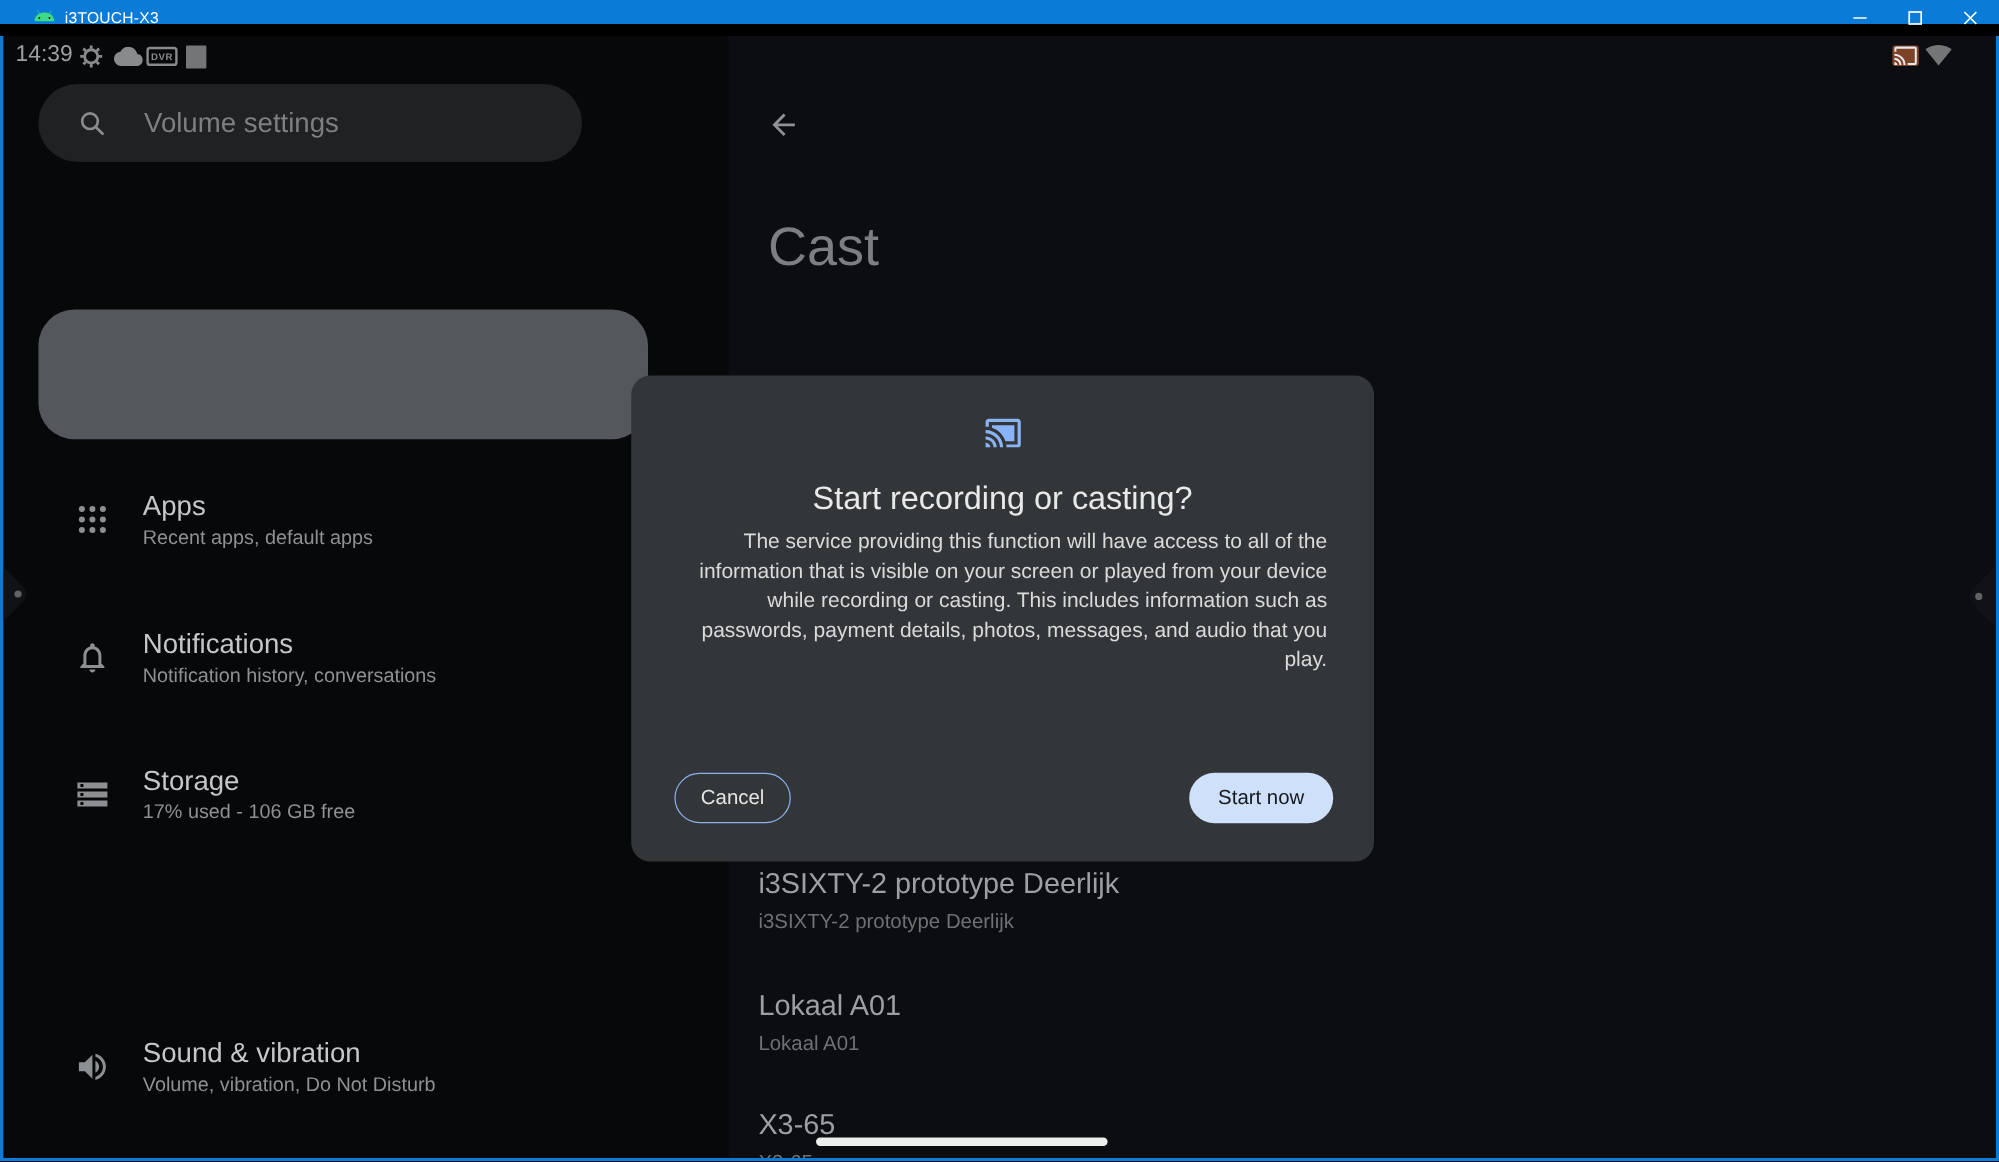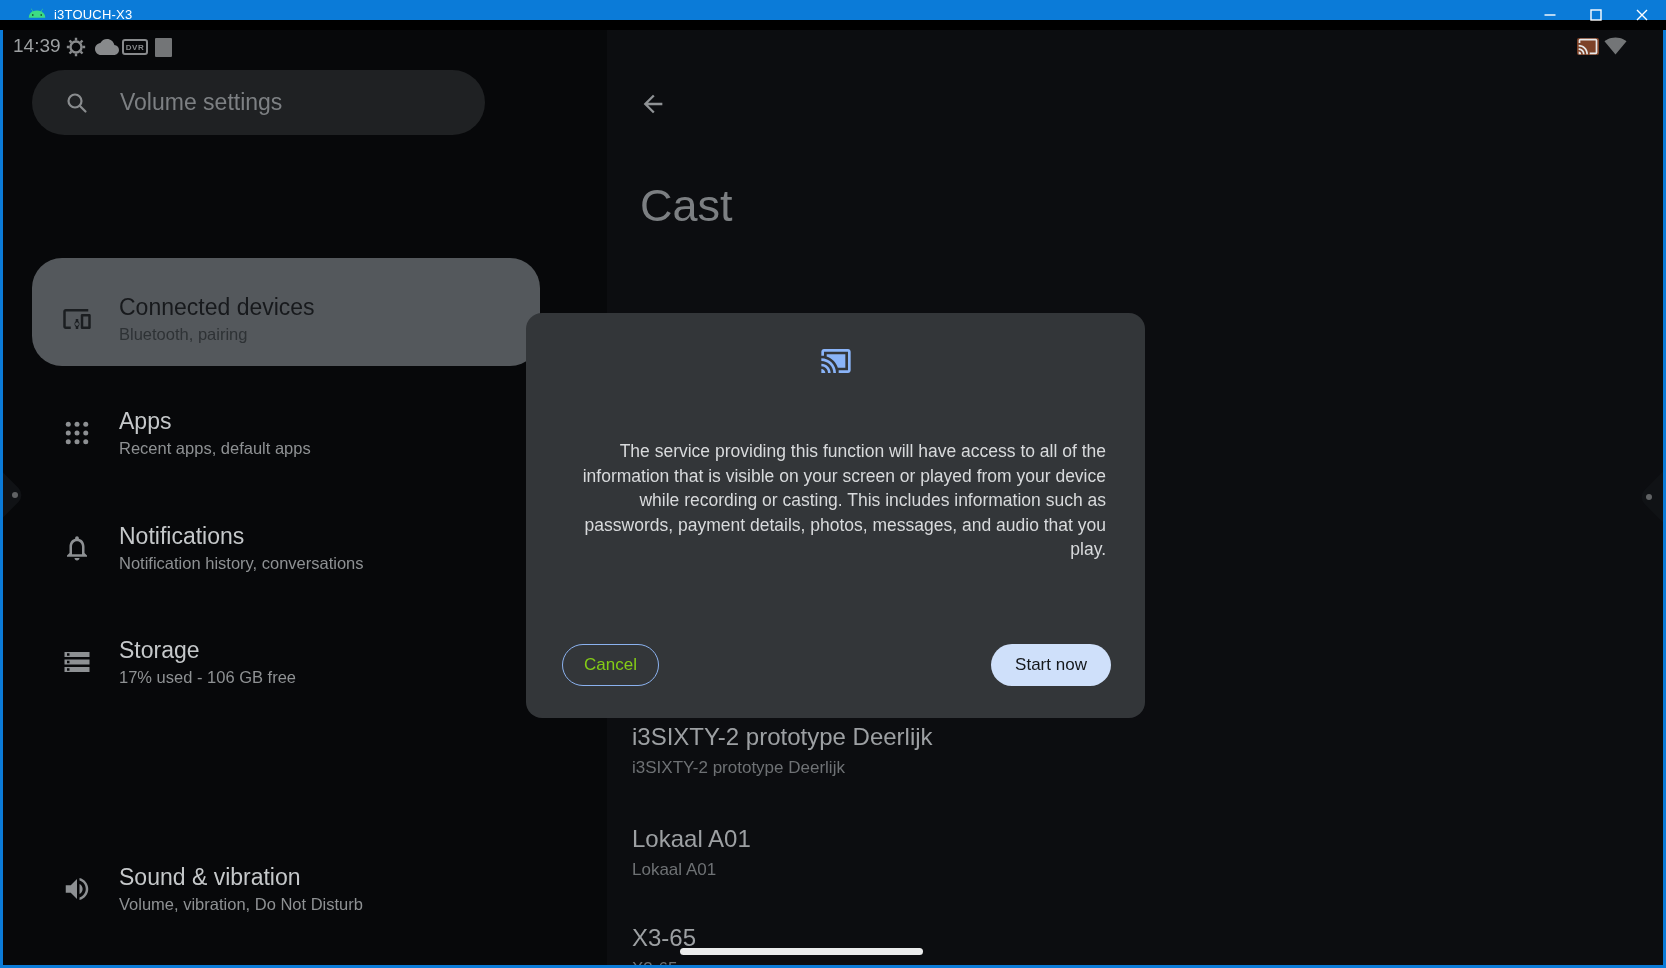--- a/index.html
+++ b/index.html
@@ -54,21 +54,21 @@
   .dev-desc{font-size:17px;color:#6e7174;margin-top:7px;white-space:nowrap;}
   .gesturebar{position:absolute;left:677px;top:918px;width:243px;height:7px;border-radius:4px;background:#ebecec;}
 
   
   .dialog{position:absolute;left:523px;top:283px;width:619px;height:405px;border-radius:16px;background:#333639;}
   .dlg-cast{position:absolute;left:293px;top:32px;width:34px;height:28px;}
   .dlg-title{position:absolute;left:0;top:87px;width:619px;text-align:center;font-size:27px;color:#e7e9ea;}
   .dlg-body{position:absolute;left:39px;top:126px;width:541px;text-align:right;font-size:17.5px;line-height:24.5px;color:#d8dadc;}
   .btn{position:absolute;top:331px;height:42px;border-radius:21px;display:flex;align-items:center;justify-content:center;
        font-size:17px;font-weight:500;cursor:default;}
-  .btn-cancel{left:36px;width:97px;border:1.5px solid #8bb2ef;color:#84cc16;background:transparent;}
+  .btn-cancel{left:36px;width:97px;border:1.5px solid #8bb2ef;color:#e5e5e5;background:transparent;}
   .btn-confirm{left:465px;width:120px;background:#cfe0fa;color:#15181c;}
 
   
   .handle{position:absolute;width:46px;height:46px;background:#101215;border-radius:10px;transform:rotate(45deg);}
   .handle-dot{position:absolute;width:6px;height:6px;border-radius:3px;background:#606264;}
 </style>
 </head>
 <body>
 
 <div id="stage">
@@ -131,27 +131,20 @@
       <svg class="mag" width="24" height="24" viewBox="0 0 24 24">
         <circle cx="10" cy="10" r="6.5" fill="none" stroke="#898c8e" stroke-width="2.2"></circle>
         <line x1="15" y1="15" x2="20.5" y2="20.5" stroke="#898c8e" stroke-width="2.2" stroke-linecap="round"></line>
       </svg>
       <span class="ph">Volume settings</span>
     </div>
 
     <div class="sel-pill"></div>
 
 
-    <div class="nav-item selected" style="top:264px;height:100px;">
-      <svg class="nav-ic" style="top:10px;" viewBox="0 0 24 24">
-        <path fill="#1b1e21" d="M3 6h18V4H3C1.9 4 1 4.9 1 6v12c0 1.1.9 2 2 2h4v-2H3V6zm10 6h-2v1.78c-.61.55-1 1.33-1 2.22s.39 1.67 1 2.22V20h2v-1.78c.61-.55 1-1.34 1-2.22s-.39-1.67-1-2.22V12zm-1 5.5c-.83 0-1.5-.67-1.5-1.5s.67-1.5 1.5-1.5 1.5.67 1.5 1.5-.67 1.5-1.5 1.5zM22 8h-6c-.5 0-1 .5-1 1v10c0 .5.5 1 1 1h6c.5 0 1-.5 1-1V9c0-.5-.5-1-1-1zm-1 10h-4v-8h4v8z"></path>
-      </svg>
-      <span class="nav-title">Connected devices</span>
-      <span class="nav-sub">Bluetooth, pairing</span>
-    </div>
 
     <div class="nav-item" style="top:493px;height:100px;">
       <svg class="nav-ic" style="top:10px;" viewBox="0 0 24 24">
         <path fill="#8d9093" d="M12 22c1.1 0 2-.9 2-2h-4c0 1.1.89 2 2 2zm6-6v-5c0-3.07-1.64-5.64-4.5-6.32V4c0-.83-.67-1.5-1.5-1.5s-1.5.67-1.5 1.5v.68C7.63 5.36 6 7.92 6 11v5l-2 2v1h16v-1l-2-2zm-2 1H8v-6c0-2.48 1.51-4.5 4-4.5s4 2.02 4 4.5v6z"></path>
       </svg>
       <span class="nav-title">Notifications</span>
       <span class="nav-sub">Notification history, conversations</span>
     </div>
 
     <div class="nav-item" style="top:378px;height:100px;">
@@ -208,20 +201,21 @@
       <div class="dev-name">X3-65</div>
       <div class="dev-desc">X3-65</div>
     </div>
 
     <div class="gesturebar"></div>
 
     <div class="dialog">
       <svg class="dlg-cast" viewBox="0 0 24 21">
         <path fill="#8ab4f8" d="M1 18v3h3c0-1.66-1.34-3-3-3zM1 14v2c2.76 0 5 2.24 5 5h2c0-3.87-3.13-7-7-7zM1 10v2c4.97 0 9 4.03 9 9h2c0-6.08-4.93-11-11-11zM19 7H5v1.63c3.96 1.28 7.09 4.41 8.37 8.37H19V7zM21 3H3c-1.1 0-2 .9-2 2v3h2V5h18v14h-7v2h7c1.1 0 2-.9 2-2V5c0-1.1-.9-2-2-2z"></path>
       </svg>
+      <div class="dlg-title">Start recording or casting?</div>
       <div class="dlg-body">The service providing this function will have access to all of the information that is visible on your screen or played from your device while recording or casting. This includes information such as passwords, payment details, photos, messages, and audio that you play.</div>
       <div class="btn btn-cancel">Cancel</div>
       <div class="btn btn-confirm">Start now</div>
     </div>
 
     <div class="handle" style="left:-33px;top:442px;"></div>
     <div class="handle-dot" style="left:9px;top:462px;"></div>
     <div class="handle" style="left:1644px;top:444px;"></div>
     <div class="handle-dot" style="left:1643px;top:464px;"></div>
   </div>

